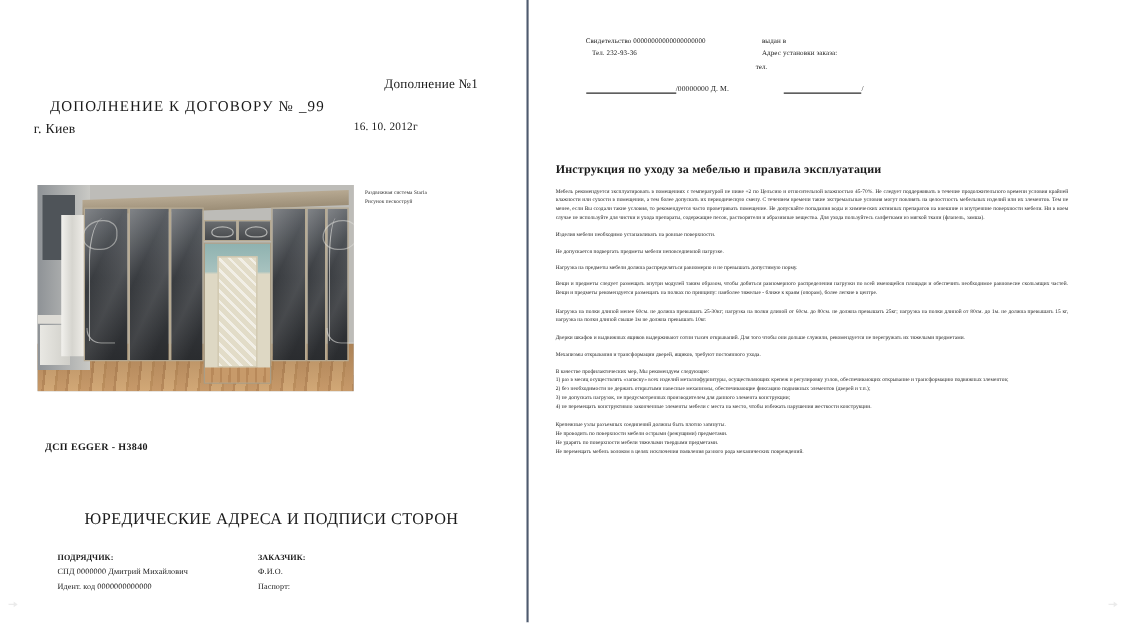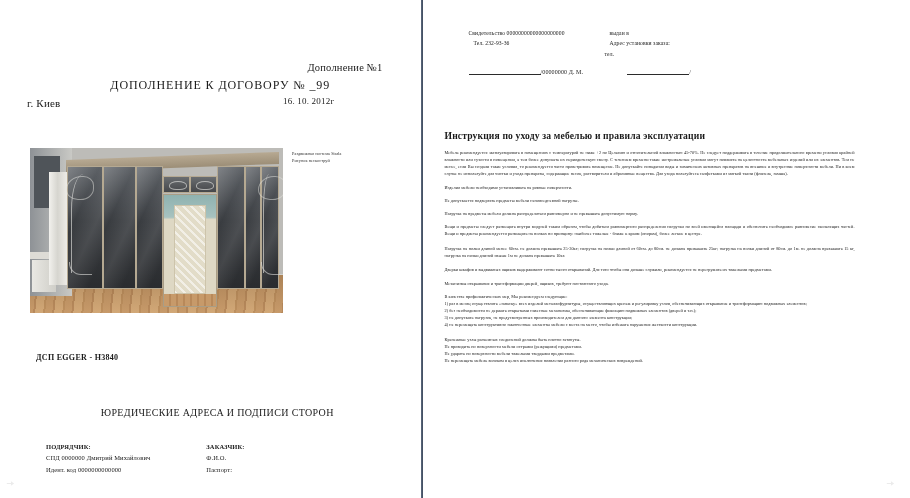--- a/index.html
+++ b/index.html
@@ -21,22 +21,22 @@
   .divider { width: 2px; height: 498px; background: linear-gradient(to right, #5d6b80, #3f4a5c); flex: 0 0 2px; }
   .page-right { width: 524px; }
 
   
   .addendum-label {
     position: absolute; right: 38px; top: 62px;
     font-size: 10.5px; letter-spacing: .2px;
   }
   .contract-title {
     position: absolute; left: 0; right: 0; top: 78px;
-    text-align: center; font-size: 12px; letter-spacing: .9px;
-    padding-left: 20px;
+    text-align: left; font-size: 12px; letter-spacing: .9px;
+    padding-left: 40px;
   }
   .city {
     position: absolute; left: 27px; top: 97px;
     font-size: 11px; letter-spacing: .2px;
   }
   .doc-date {
     position: absolute; left: 283px; top: 96px;
     font-size: 9px; letter-spacing: .2px;
   }
 
@@ -134,21 +134,21 @@
     position:absolute; left:292px; top:151px;
     font-size:4.2px; line-height:1.55; color:#2b2b2b; letter-spacing:.1px;
   }
 
   .material-code {
     position:absolute; left:36px; top:353px;
     font-size:8px; font-weight:bold; letter-spacing:.3px;
   }
   .legal-title {
     position:absolute; left:0; right:0; top:407px; text-align:center;
-    font-size:10px; letter-spacing:.35px; padding-left:14px;
+    font-size:13px; letter-spacing:.35px; padding-left:14px;
   }
   .parties { position:absolute; left:46px; top:441px; display:flex; gap:44px; }
   .party-col { font-size:6.5px; line-height:1.75; letter-spacing:.1px; }
   .party-col.customer { padding-left:12px; }
   .party-col .head { font-weight:bold; }
 
   
   .cert-block {
     position:absolute; left:46px; top:28px;
     font-size:5.6px; line-height:1.85; letter-spacing:.1px;

